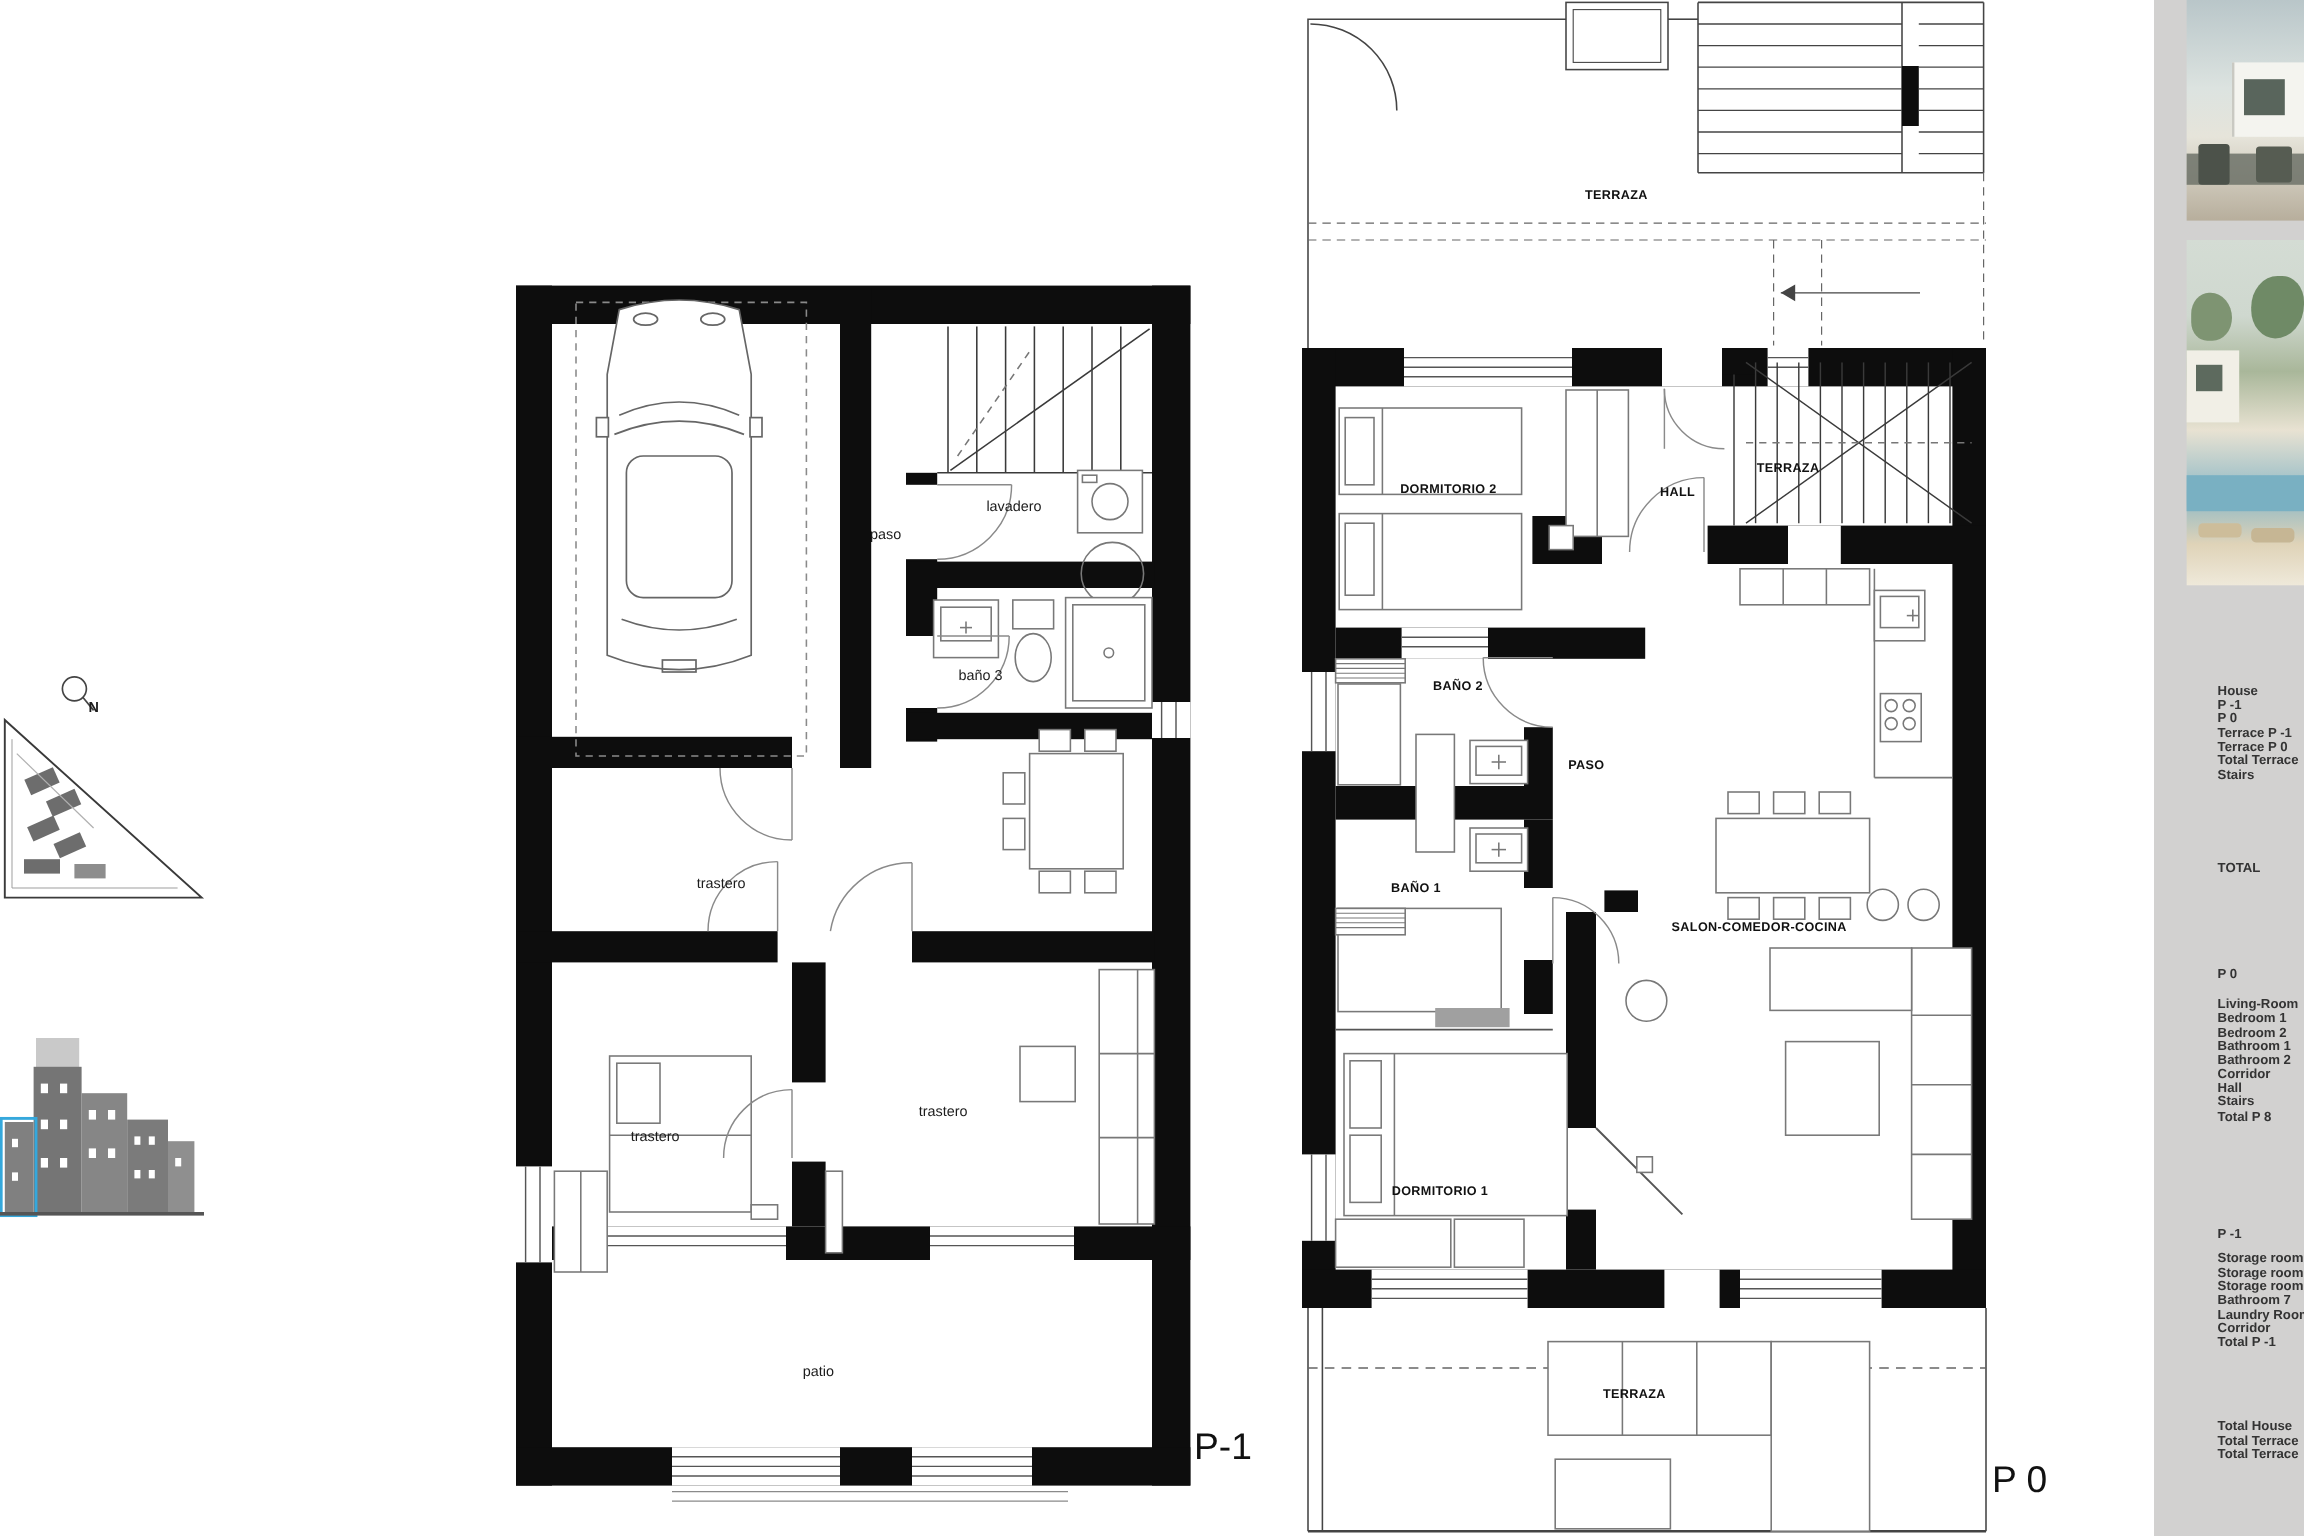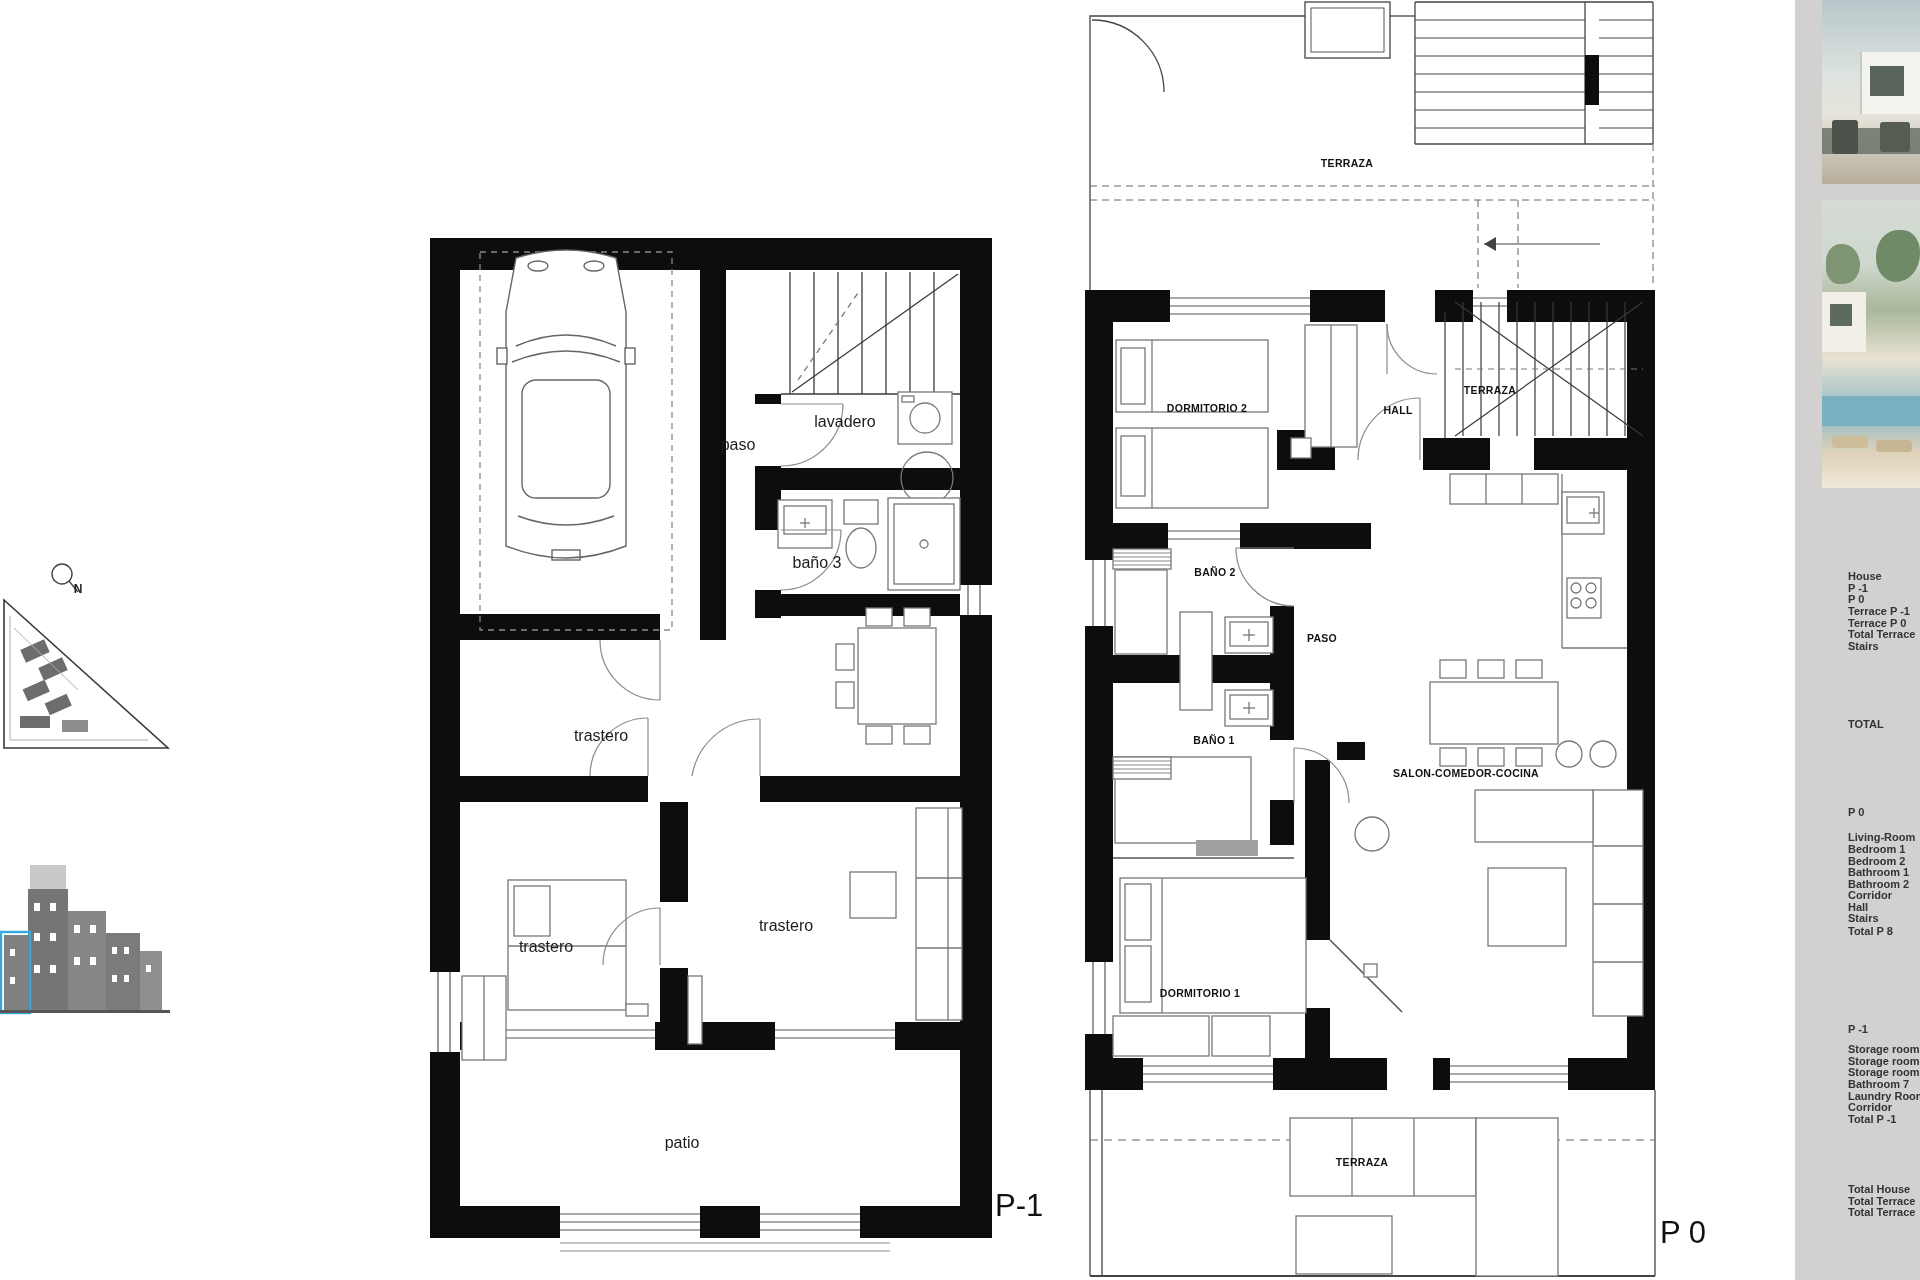--- a/index.html
+++ b/index.html
@@ -1,21 +1,21 @@
 <!DOCTYPE html>
 <html><head>
 <meta charset="utf-8">
 <style>
   html,body{margin:0;padding:0;background:#ffffff;}
   #stage{position:relative;width:1920px;height:1280px;overflow:hidden;background:#ffffff;
          font-family:"Liberation Sans",sans-serif;}
   .abs{position:absolute;}
   .lbl{position:absolute;transform:translate(-50%,-50%);white-space:nowrap;text-align:center;
        color:#1c1c1c;font-family:"Liberation Sans",sans-serif;}
-  .lc{font-size:16px;}
+  .lc{font-size:12px;}
   .uc{font-size:10.5px;font-weight:bold;letter-spacing:.3px;color:#111;}
   .big{font-size:31px;font-weight:500;color:#111;transform:none;}
   .row{position:absolute;left:1848px;font-size:11px;font-weight:600;color:#333;
        white-space:nowrap;line-height:12px;}
   .row.caps{font-weight:700;}
   .photo{position:absolute;left:1822px;width:98px;overflow:hidden;}
   svg{position:absolute;overflow:visible;}
 </style>
 </head>
 <body>
@@ -523,19 +523,19 @@
   <div class="lbl lc" style="left:786px;top:926px;">trastero</div>
   <div class="lbl lc" style="left:682px;top:1143px;">patio</div>
   <div class="lbl big" style="left:995px;top:1188px;transform:none;">P-1</div>
 
   <div class="lbl uc" style="left:1347px;top:163px;">TERRAZA</div>
   <div class="lbl uc" style="left:1207px;top:408px;">DORMITORIO 2</div>
   <div class="lbl uc" style="left:1398px;top:410px;">HALL</div>
   <div class="lbl uc" style="left:1490px;top:390px;">TERRAZA</div>
   <div class="lbl uc" style="left:1215px;top:572px;">BAÑO 2</div>
   <div class="lbl uc" style="left:1322px;top:638px;">PASO</div>
-  <div class="lbl uc" style="left:1214px;top:740px;">BAÑO 1</div>
+  <div class="lbl uc" style="left:1180px;top:740px;">BAÑO 1</div>
   <div class="lbl uc" style="left:1466px;top:773px;">SALON-COMEDOR-COCINA</div>
   <div class="lbl uc" style="left:1200px;top:993px;">DORMITORIO 1</div>
   <div class="lbl uc" style="left:1362px;top:1162px;">TERRAZA</div>
   <div class="lbl big" style="left:1660px;top:1215px;transform:none;">P 0</div>
 
 </div>
 
 </body></html>

